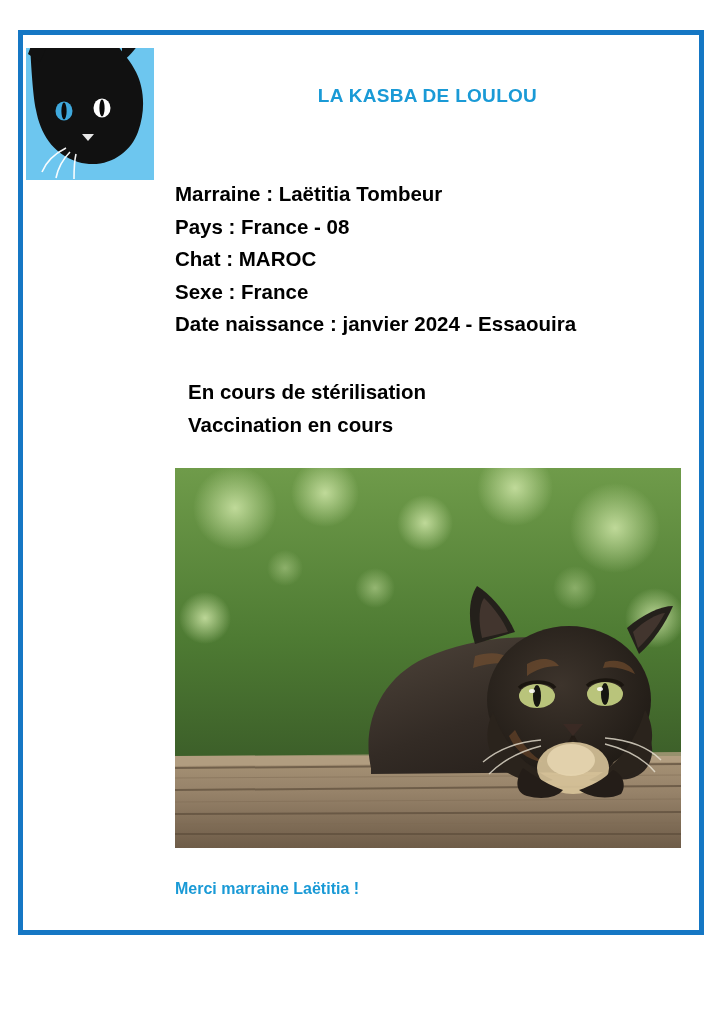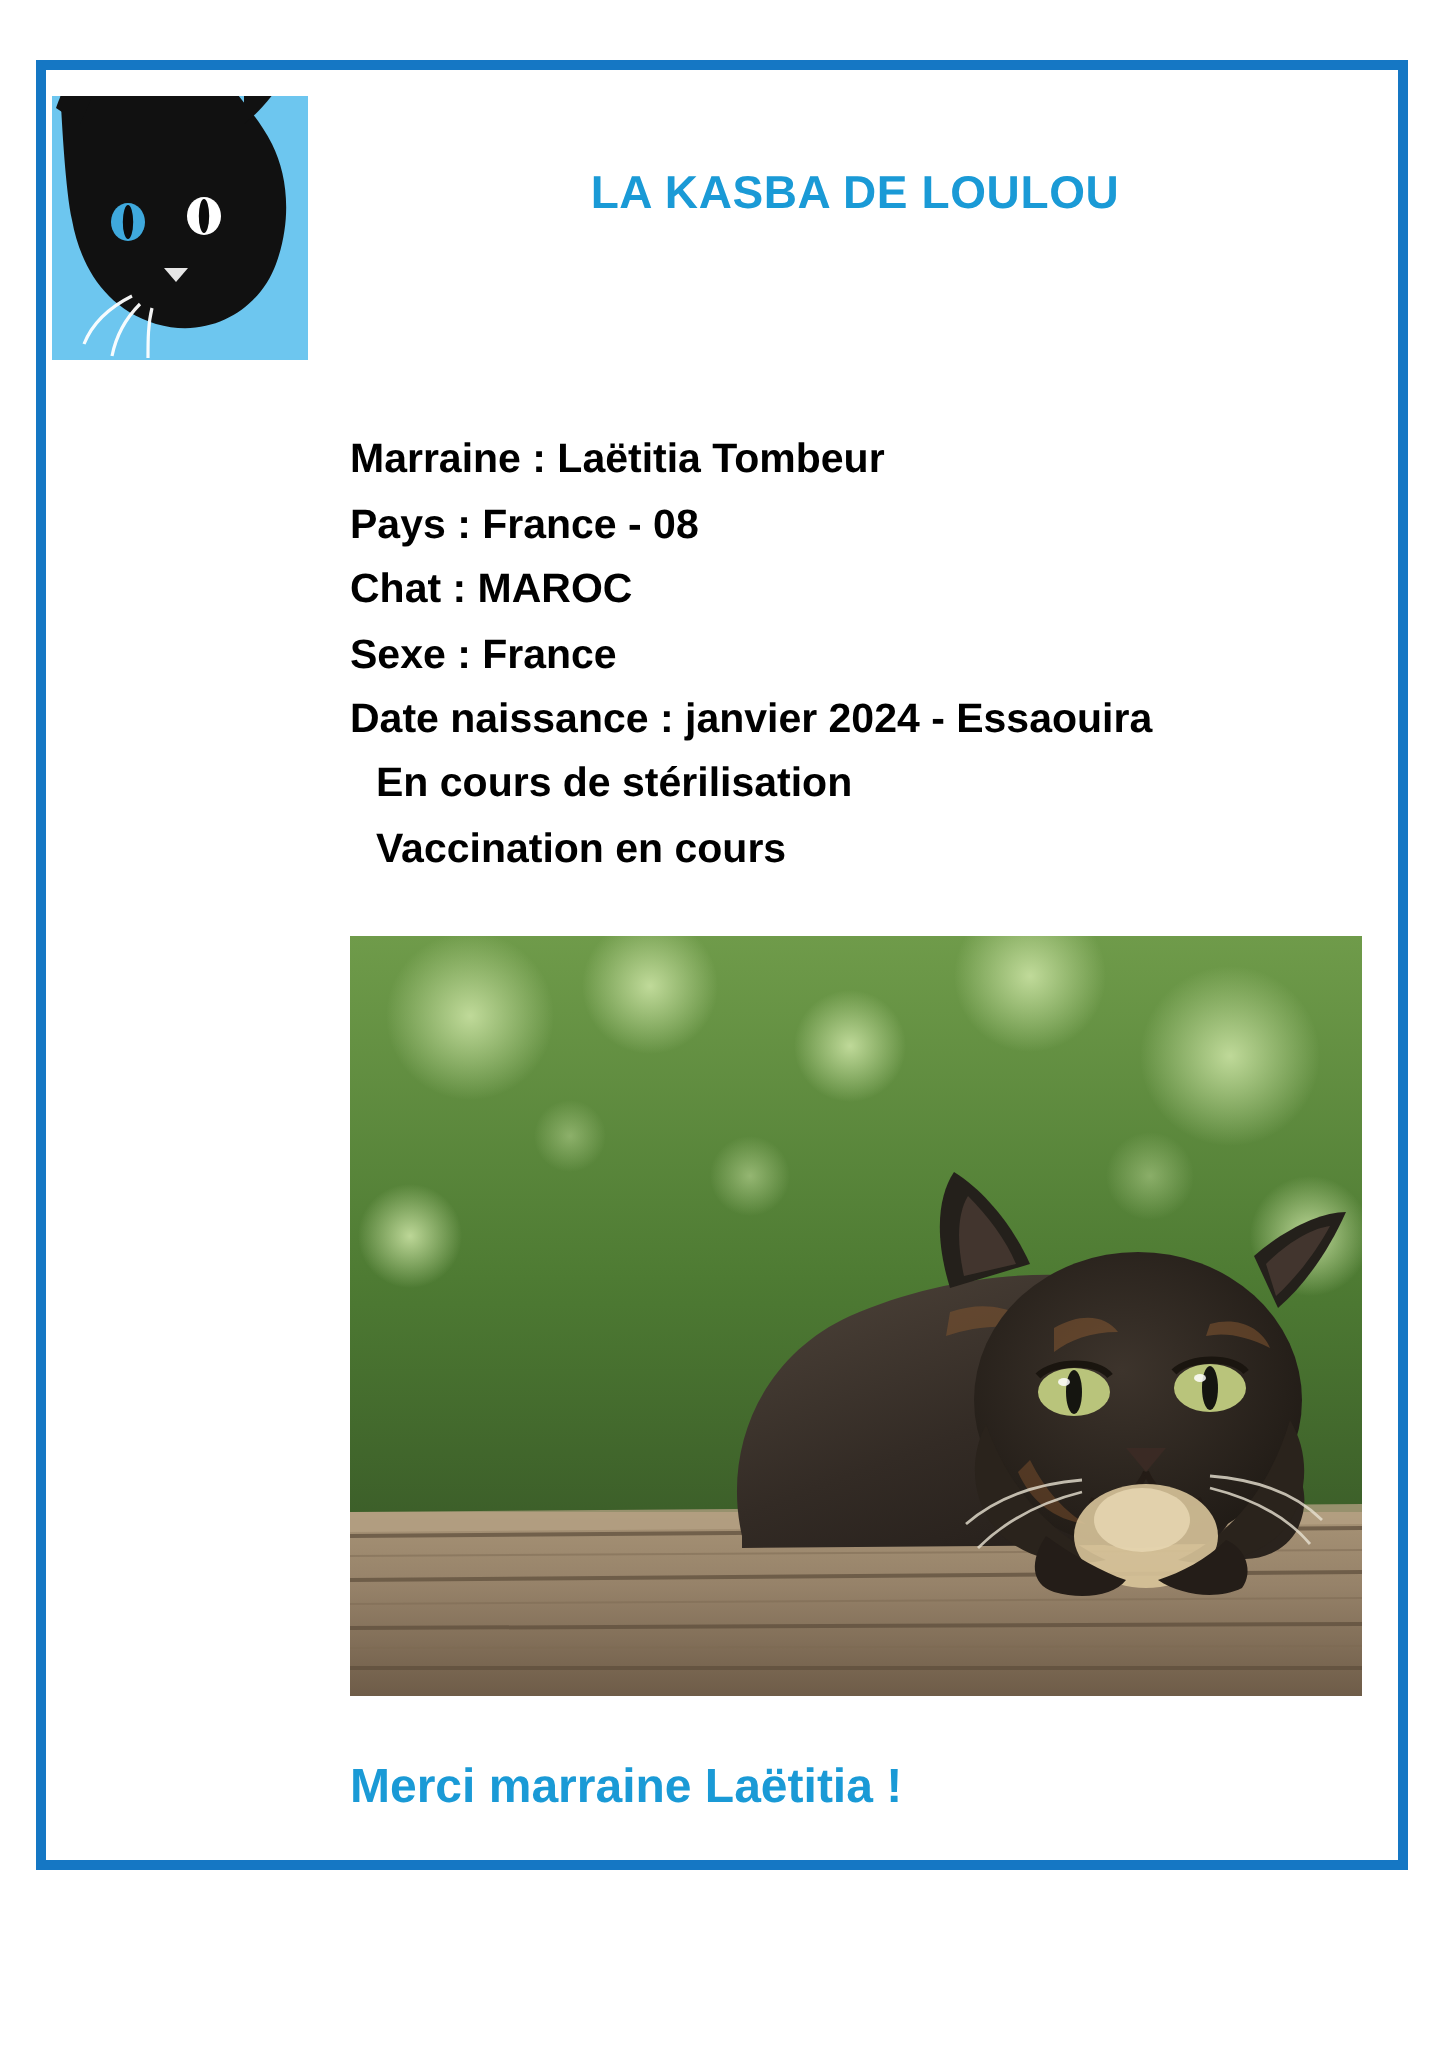--- a/index.html
+++ b/index.html
@@ -46,38 +46,37 @@
   }
   
   .header {
     position: absolute;
     left: 175px;
     top: 82px;
     width: 505px;
     text-align: center;
     color: #1a9ad6;
     font-weight: bold;
-    font-size: 23px;
+    font-size: 19px;
     line-height: 28px;
     letter-spacing: 0.3px;
   }
   .header div {
     white-space: nowrap;
   }
   
   .info {
     position: absolute;
     left: 175px;
     top: 178px;
     width: 500px;
     color: #000000;
     font-weight: bold;
     font-size: 20.5px;
     line-height: 32.5px;
-    margin-top: 36px;
   }
   .info .line {
     white-space: nowrap;
   }
   .status {
     position: absolute;
     left: 188px;
     top: 376px;
     width: 500px;
     color: #000000;
@@ -99,21 +98,21 @@
     background: #3f5a2c;
   }
   .photo svg { display:block; }
   .footer {
     position: absolute;
     left: 175px;
     top: 880px;
     width: 500px;
     color: #1a9ad6;
     font-weight: bold;
-    font-size: 24px;
+    font-size: 16px;
     white-space: nowrap;
   }
 </style>
 </head>
 <body>
 
 <div class="page">
 
   <div class="border-frame"></div>
 

